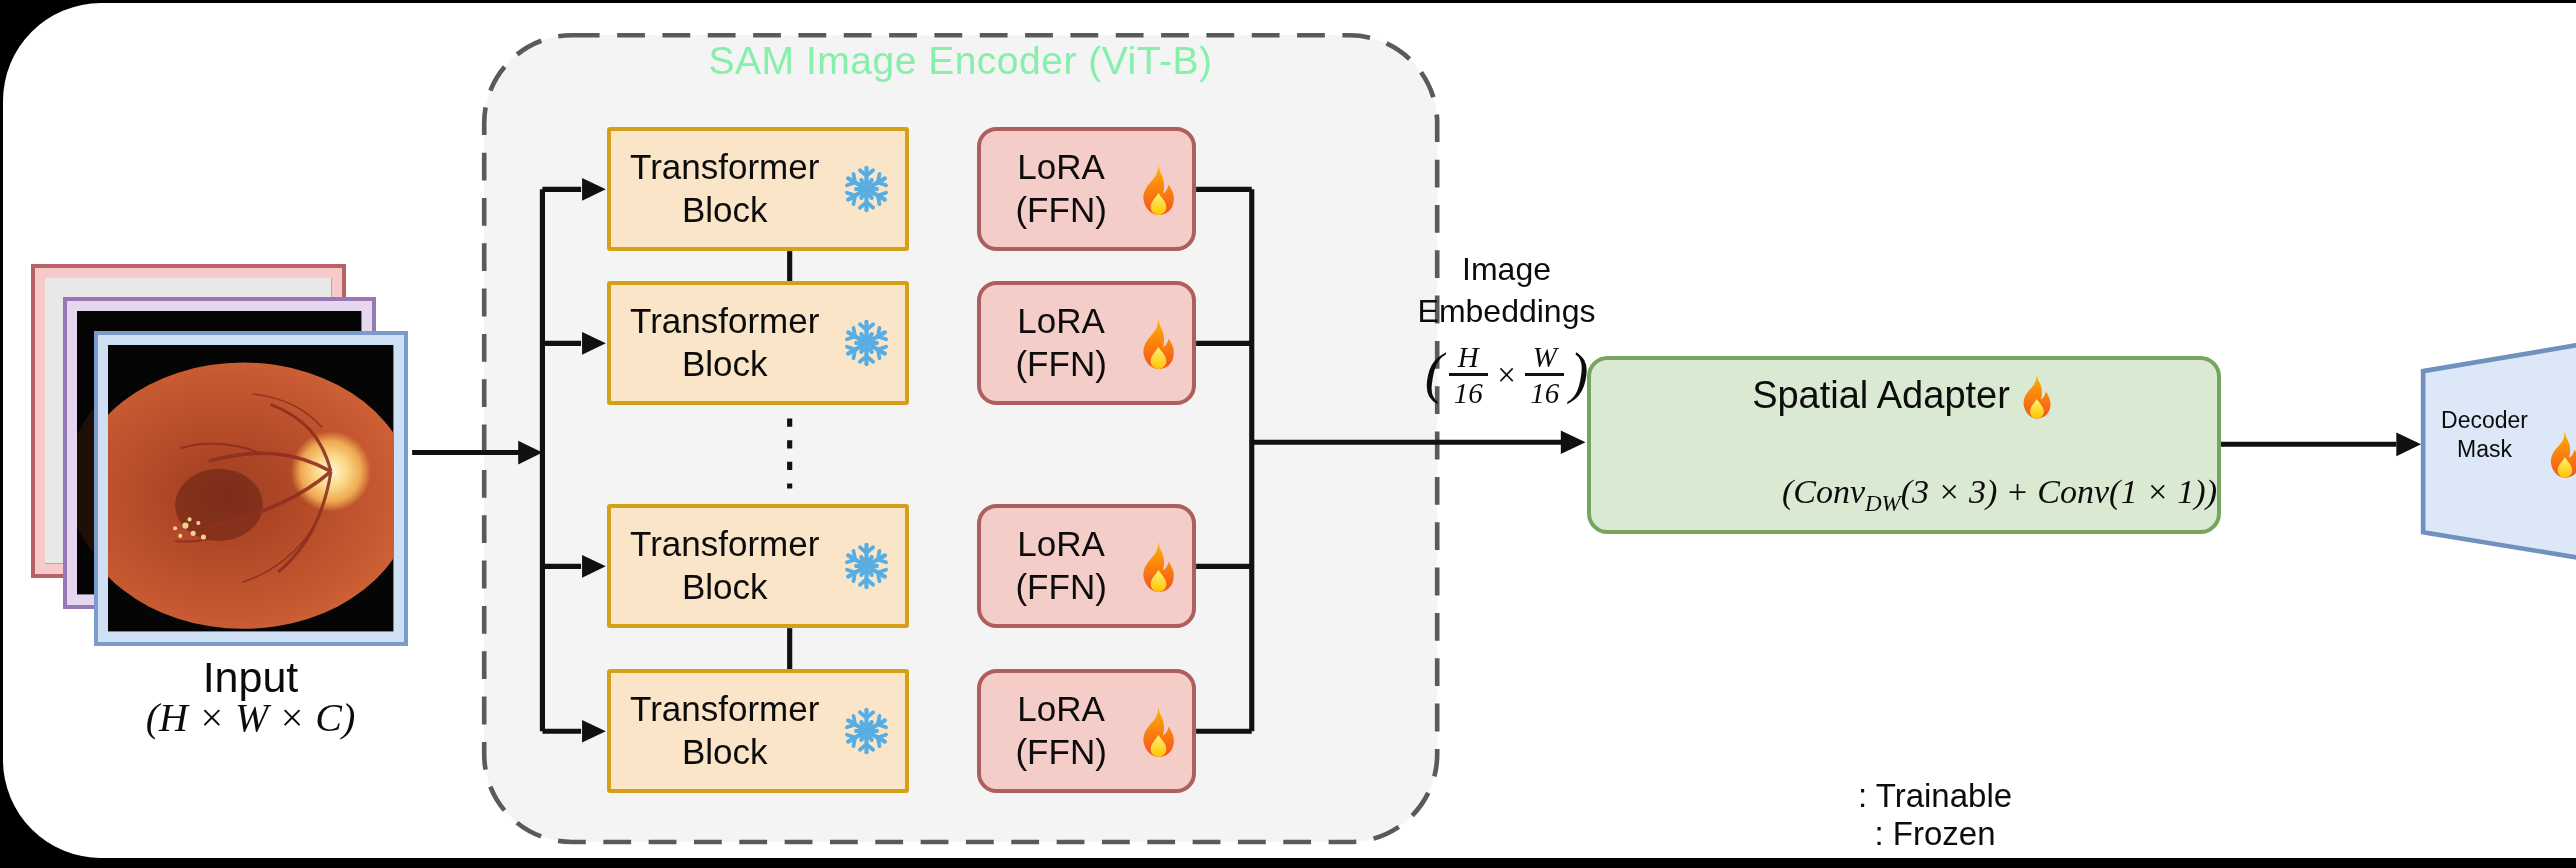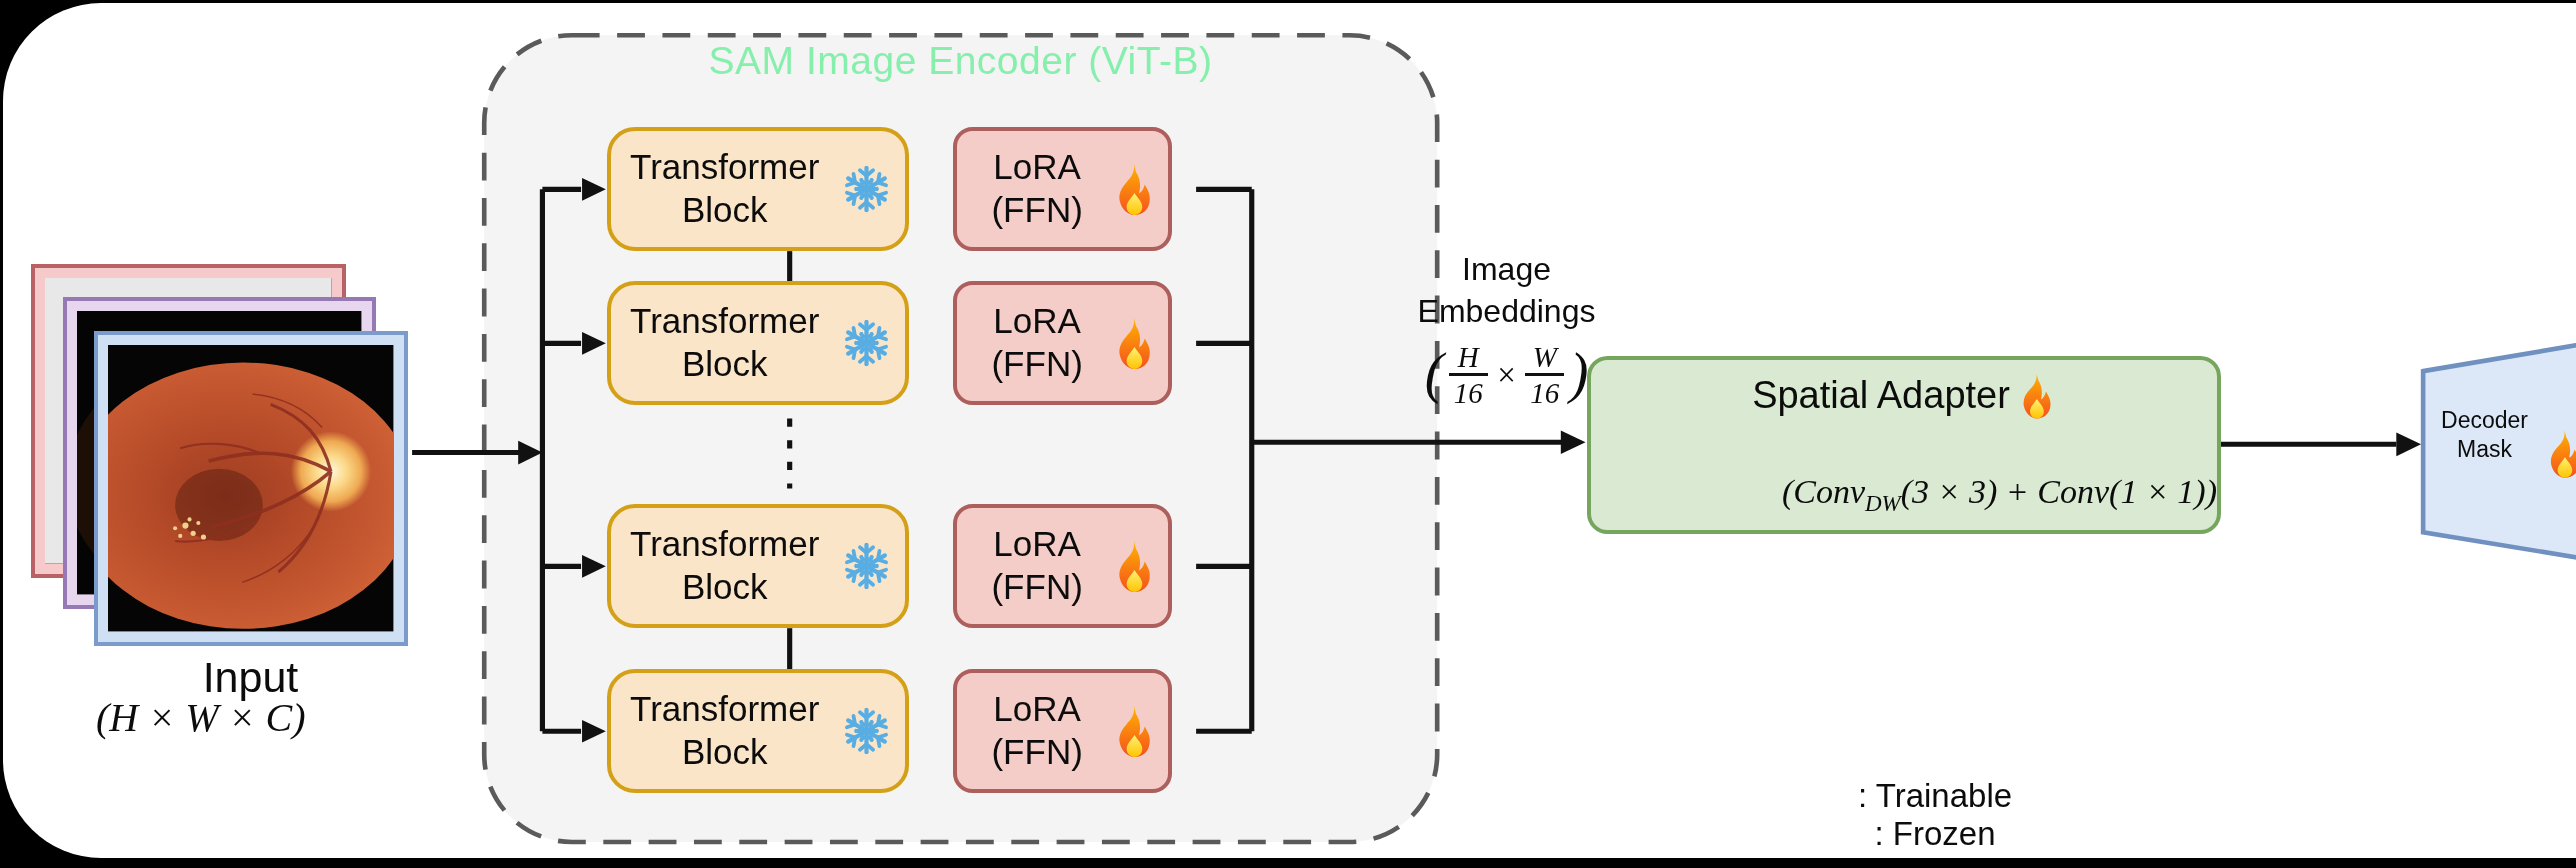--- a/index.html
+++ b/index.html
@@ -7,24 +7,24 @@
        font-family:"Liberation Sans",sans-serif;color:#0c0c0c;}
   .sheet{position:absolute;left:3.1px;top:3.1px;width:3023px;height:855px;
          background:#fff;border-radius:98px;z-index:0;}
   #wires{position:absolute;left:0;top:0;z-index:1;}
   .abs{position:absolute;box-sizing:border-box;}
   .z2{z-index:2;}
   
   .enc-title{left:497px;top:39px;width:927px;text-align:center;
              font-size:39px;color:#86efac;letter-spacing:0.5px;}
   
-  .tblock{left:607px;width:302px;height:124px;border-radius:28px;
+  .tblock{left:607px;width:302px;height:124px;border-radius:3px;
           background:var(--transformer_fill,#FBE5C8);
           border:4.6px solid var(--transformer_border,#D4A017);}
-  .lblock{left:953px;width:219px;height:124px;border-radius:19.6px;
+  .lblock{left:977px;width:219px;height:124px;border-radius:19.6px;
           background:var(--lora_fill,#F4CDC9);
           border:4.6px solid var(--lora_border,#AD5F5D);}
   .row1{top:127px}.row2{top:281px}.row3{top:504px}.row4{top:669px}
   .blabel{position:absolute;top:50%;transform:translateY(-50%);
           text-align:center;font-size:35px;line-height:1.22;}
   .tblock .blabel{left:15.5px;right:82px;}
   .lblock .blabel{left:11.3px;right:62px;}
   .icon{position:absolute;top:50%;transform:translateY(-50%);}
   .snow-in-block{right:15.5px;width:47px;height:47px;}
   .flame-in-block{right:12.4px;width:44px;height:54px;}
@@ -56,21 +56,21 @@
              font-size:23px;line-height:1.25;}
   .dec-flame{left:2544px;top:427px;width:41px;height:53px;}
   
   .frame{border:4.1px solid;padding:10.3px;}
   .frame svg{display:block;width:100%;height:100%;}
   .f-pink{border-color:var(--frame_pink,#B86265);background:#F6CACA;}
   .f-purple{border-color:var(--frame_purple,#9678B4);background:#E6D6EE;}
   .f-blue{border-color:var(--frame_blue,#7B9CCB);background:#CFE0F5;}
   .stack-label{font-size:43px;text-align:center;}
   .stack-math{font-family:"Liberation Serif",serif;font-style:italic;
-              font-size:40px;text-align:left;}
+              font-size:40px;text-align:center;}
   
   .legend{left:1858px;top:777px;height:62px;display:flex;align-items:center;
           font-size:33px;flex-direction:column;}
   .legend .sp{width:91px;}
   .lg-flame{width:41px;height:54px;margin-right:5.2px;}
   .lg-snow{width:43px;height:43px;margin-right:5.2px;}
 </style>
 </head>
 <body>
 

